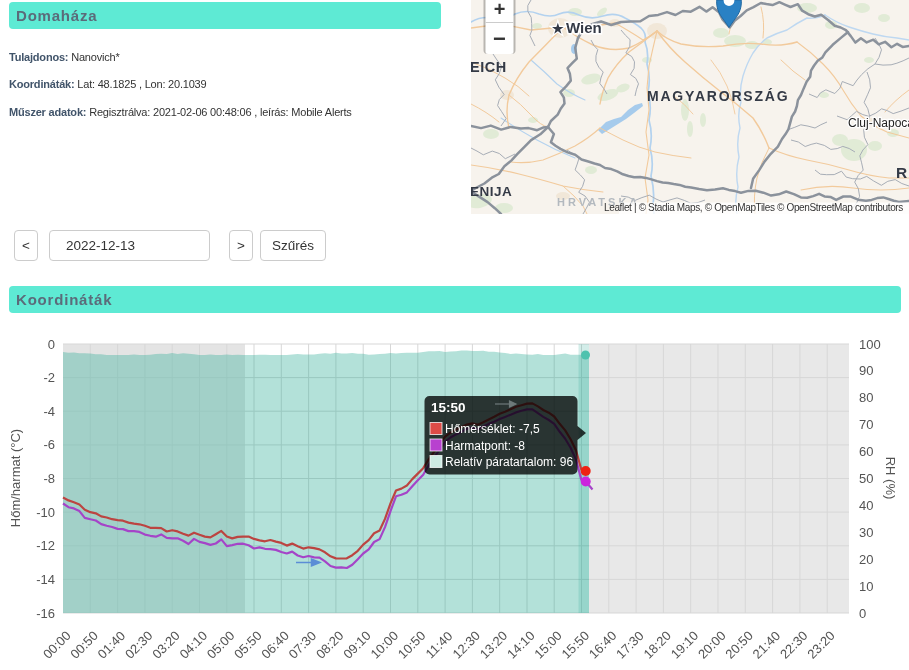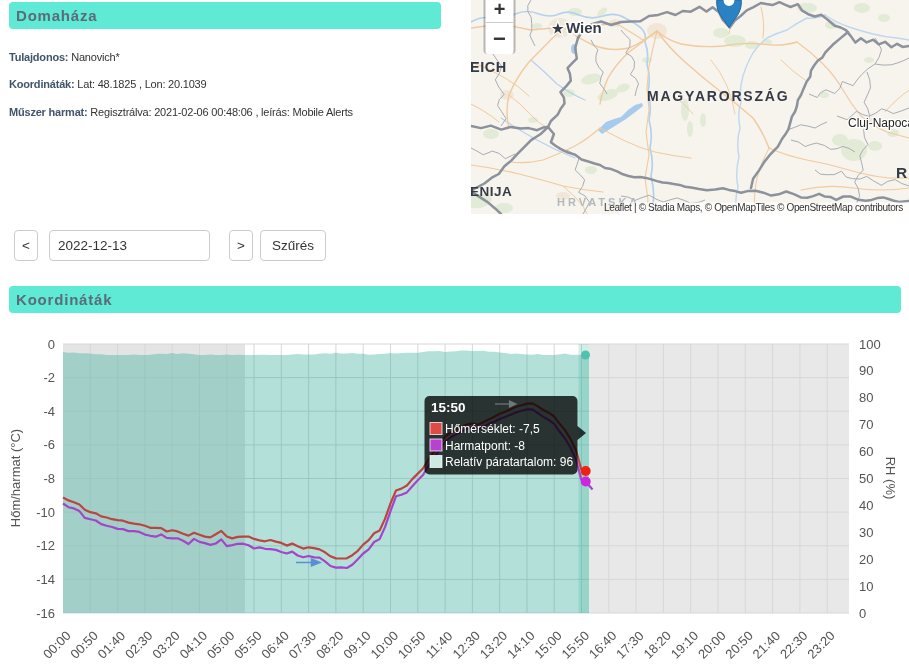--- a/index.html
+++ b/index.html
@@ -7,23 +7,23 @@
  font-weight:bold;font-size:15px;color:#5b6b7a;letter-spacing:0.8px;padding-left:7px;}
 .info{position:absolute;left:9px;font-size:11px;letter-spacing:-0.2px;color:#333;}
 .info b{color:#41546a;}
 .ctl{position:absolute;top:230px;height:31px;border:1px solid #ccc;border-radius:4px;background:#fff;
  font-size:13.5px;color:#333;text-align:center;line-height:29px;}
 </style></head>
 <body>
 <div class="hbar" style="top:2px;width:432px;">Domaháza</div>
 <div class="info" style="top:50.5px;"><b>Tulajdonos:</b> Nanovich*</div>
 <div class="info" style="top:78px;"><b>Koordináták:</b> Lat: 48.1825 , Lon: 20.1039</div>
-<div class="info" style="top:105.5px;"><b>Műszer harmat:</b> Regisztrálva: 2021-02-06 00:48:06 , leírás: Mobile Alerts</div>
+<div class="info" style="top:105.5px;"><b>Műszer adatok:</b> Regisztrálva: 2021-02-06 00:48:06 , leírás: Mobile Alerts</div>
 <div class="ctl" style="left:14px;width:24px;">&lt;</div>
-<div class="ctl" style="left:49px;width:161px;text-align:left;padding-left:8px;">2022-12-13</div>
+<div class="ctl" style="left:49px;width:161px;text-align:left;padding-left:16px;">2022-12-13</div>
 <div class="ctl" style="left:229px;width:24px;">&gt;</div>
 <div class="ctl" style="left:260px;width:66px;">Szűrés</div>
 <div class="hbar" style="top:286px;width:892px;">Koordináták</div>
 <svg width="438" height="214" viewBox="0 0 438 214" style="position:absolute;left:471px;top:0;" font-family="Liberation Sans, sans-serif">
     <rect width="438" height="214" fill="#f7f3ed"></rect>
     <ellipse cx="89" cy="28" rx="12" ry="10" fill="#f1e7d8"></ellipse>
     <ellipse cx="186" cy="31" rx="10" ry="8" fill="#f1e7d8"></ellipse>
     <ellipse cx="144" cy="23" rx="6" ry="4" fill="#f1e7d8"></ellipse>
     <ellipse cx="36" cy="95" rx="7" ry="5" fill="#f1e7d8"></ellipse>
     <ellipse cx="92" cy="196" rx="7" ry="4" fill="#f1e7d8"></ellipse>

